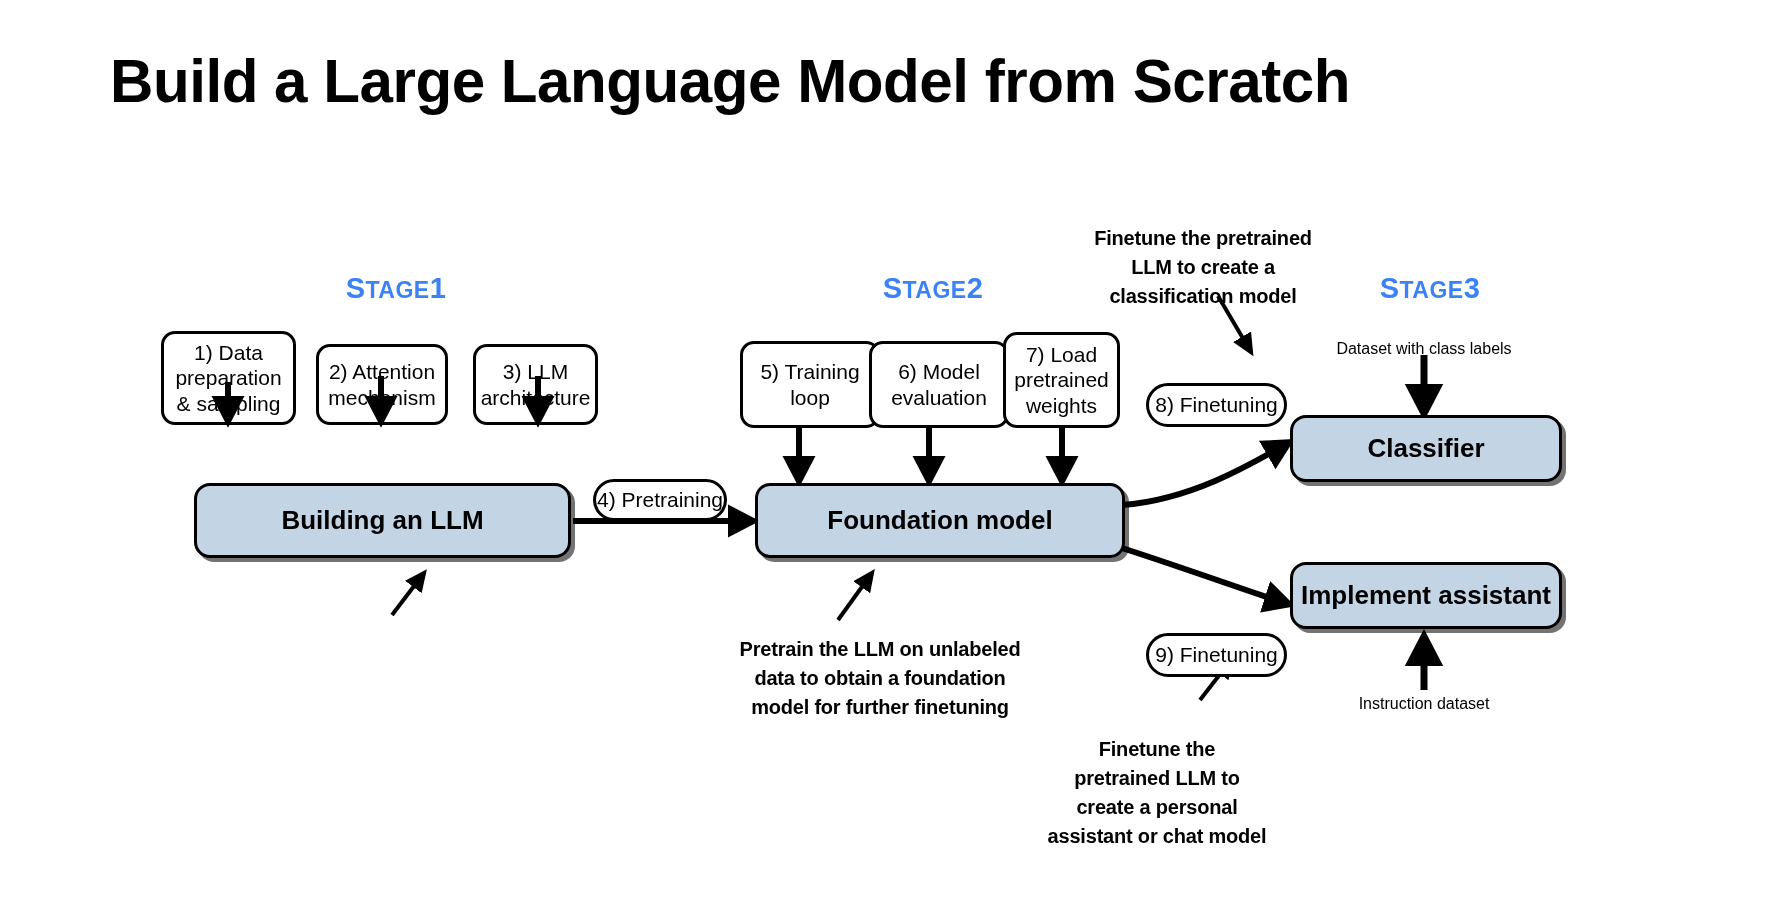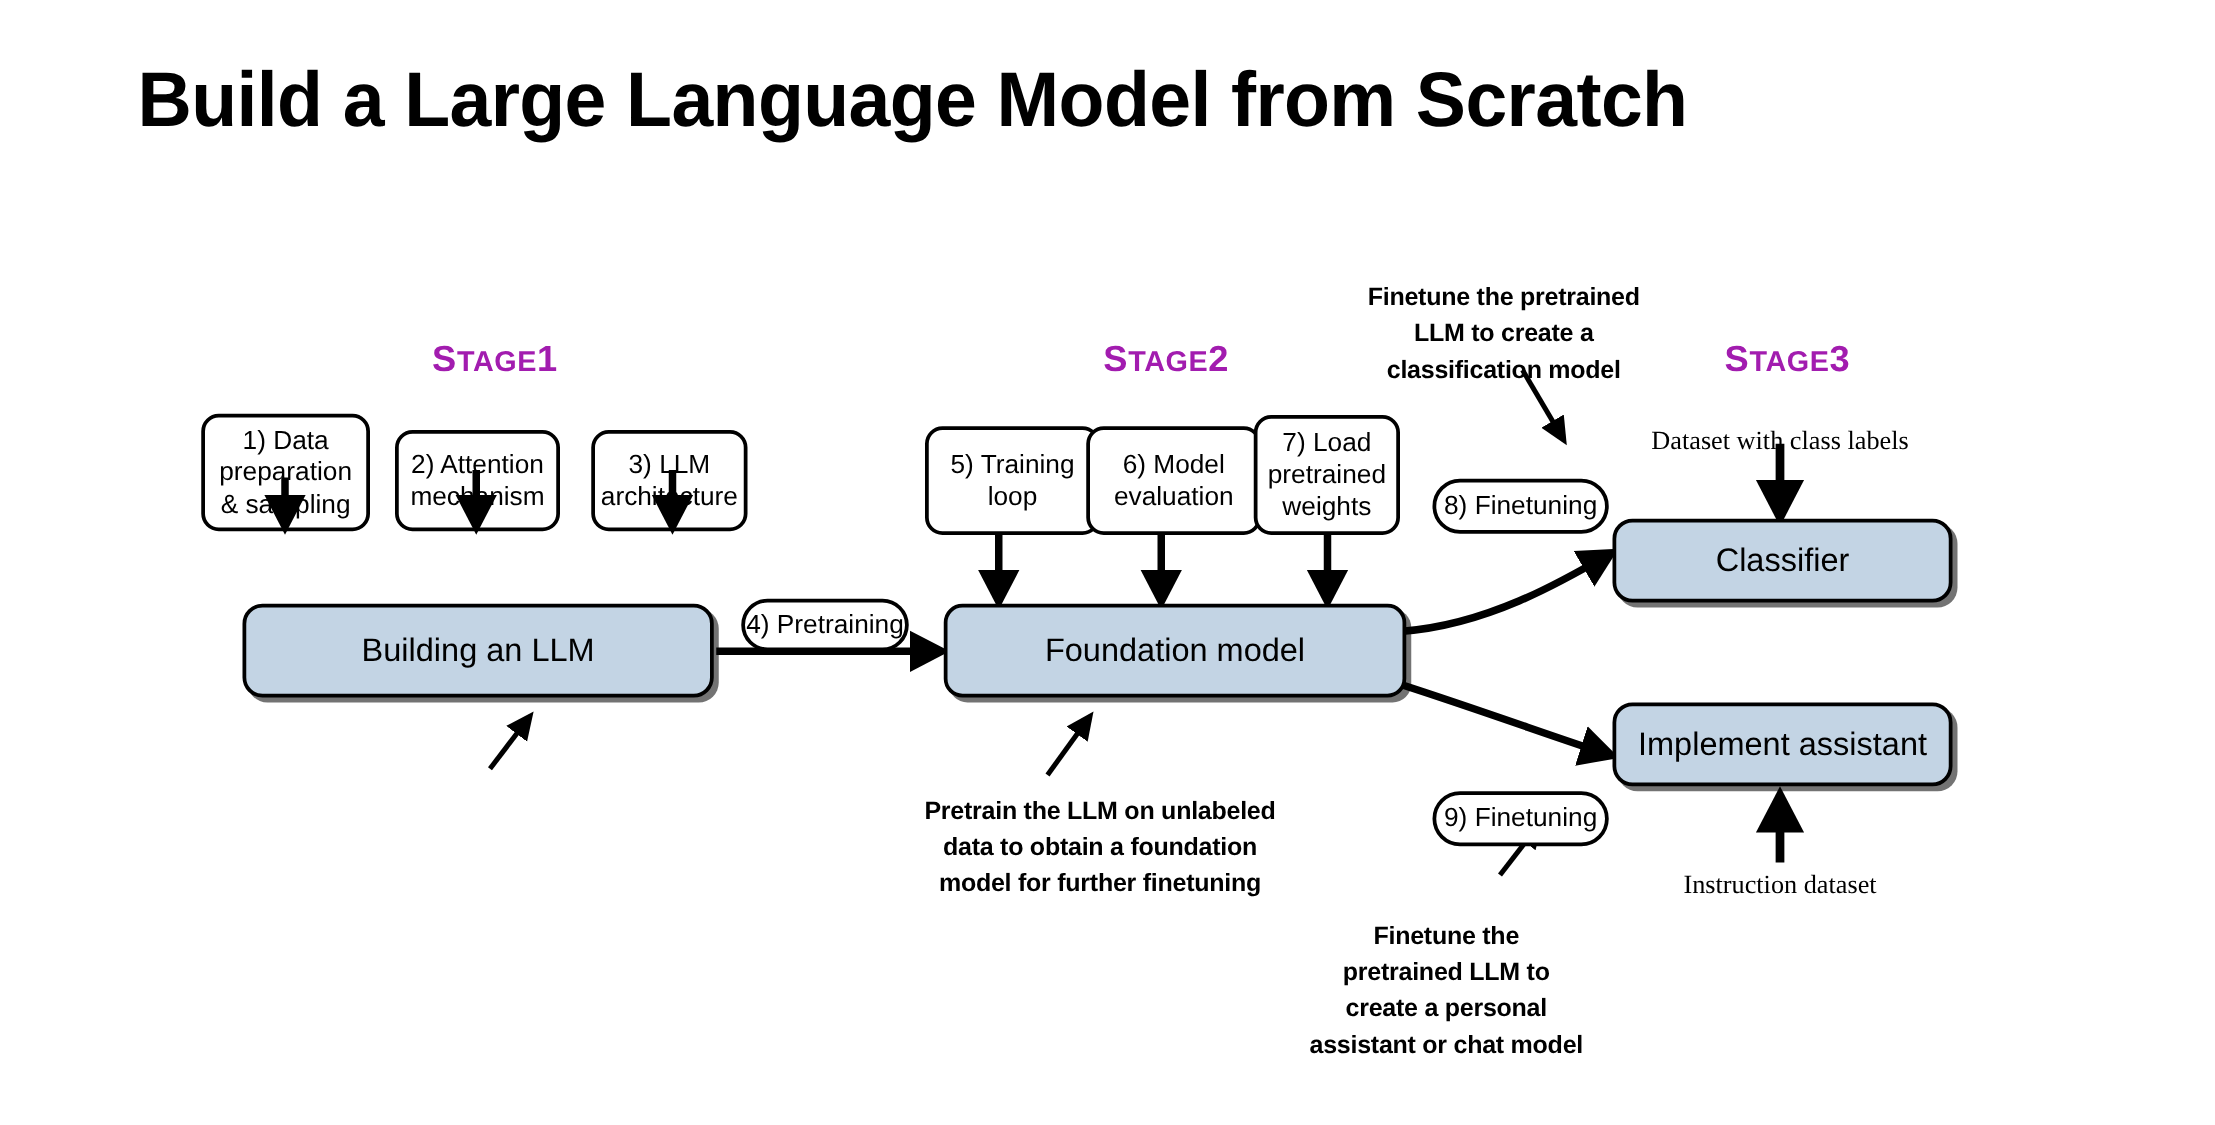--- a/index.html
+++ b/index.html
@@ -33,21 +33,21 @@
     white-space: nowrap;
     transform: scaleX(0.97);
     transform-origin: left top;
   }
 
   
   .stage-label {
     position: absolute;
     font-family: "Liberation Sans", sans-serif;
     font-weight: bold;
-    color: #a21caf;
+    color: #3b82f6;
     white-space: nowrap;
     text-align: center;
     transform: translateX(-50%);
   }
   .stage-label .cap {
     font-size: 29px;
     letter-spacing: 0.5px;
   }
   .stage-label .sc {
     font-size: 23px;
@@ -98,31 +98,31 @@
     position: absolute;
     box-sizing: border-box;
     border: 3px solid #000000;
     border-radius: 16px;
     background: #c3d4e4;
     box-shadow: 4px 4px 0px rgba(0,0,0,0.55);
     display: flex;
     align-items: center;
     justify-content: center;
     text-align: left;
-    font-weight: normal;
+    font-weight: bold;
     font-size: 26px;
     color: #000000;
     z-index: 4;
   }
 
   
   .plain-caption {
     position: absolute;
-    font-family: Liberation Serif, serif;
-    font-size: 21px;
+    font-family: Liberation Sans, sans-serif;
+    font-size: 16px;
     line-height: 1.25;
     color: #000000;
     text-align: center;
     white-space: nowrap;
     transform: translateX(-50%);
   }
 
   
   .annotation {
     position: absolute;

